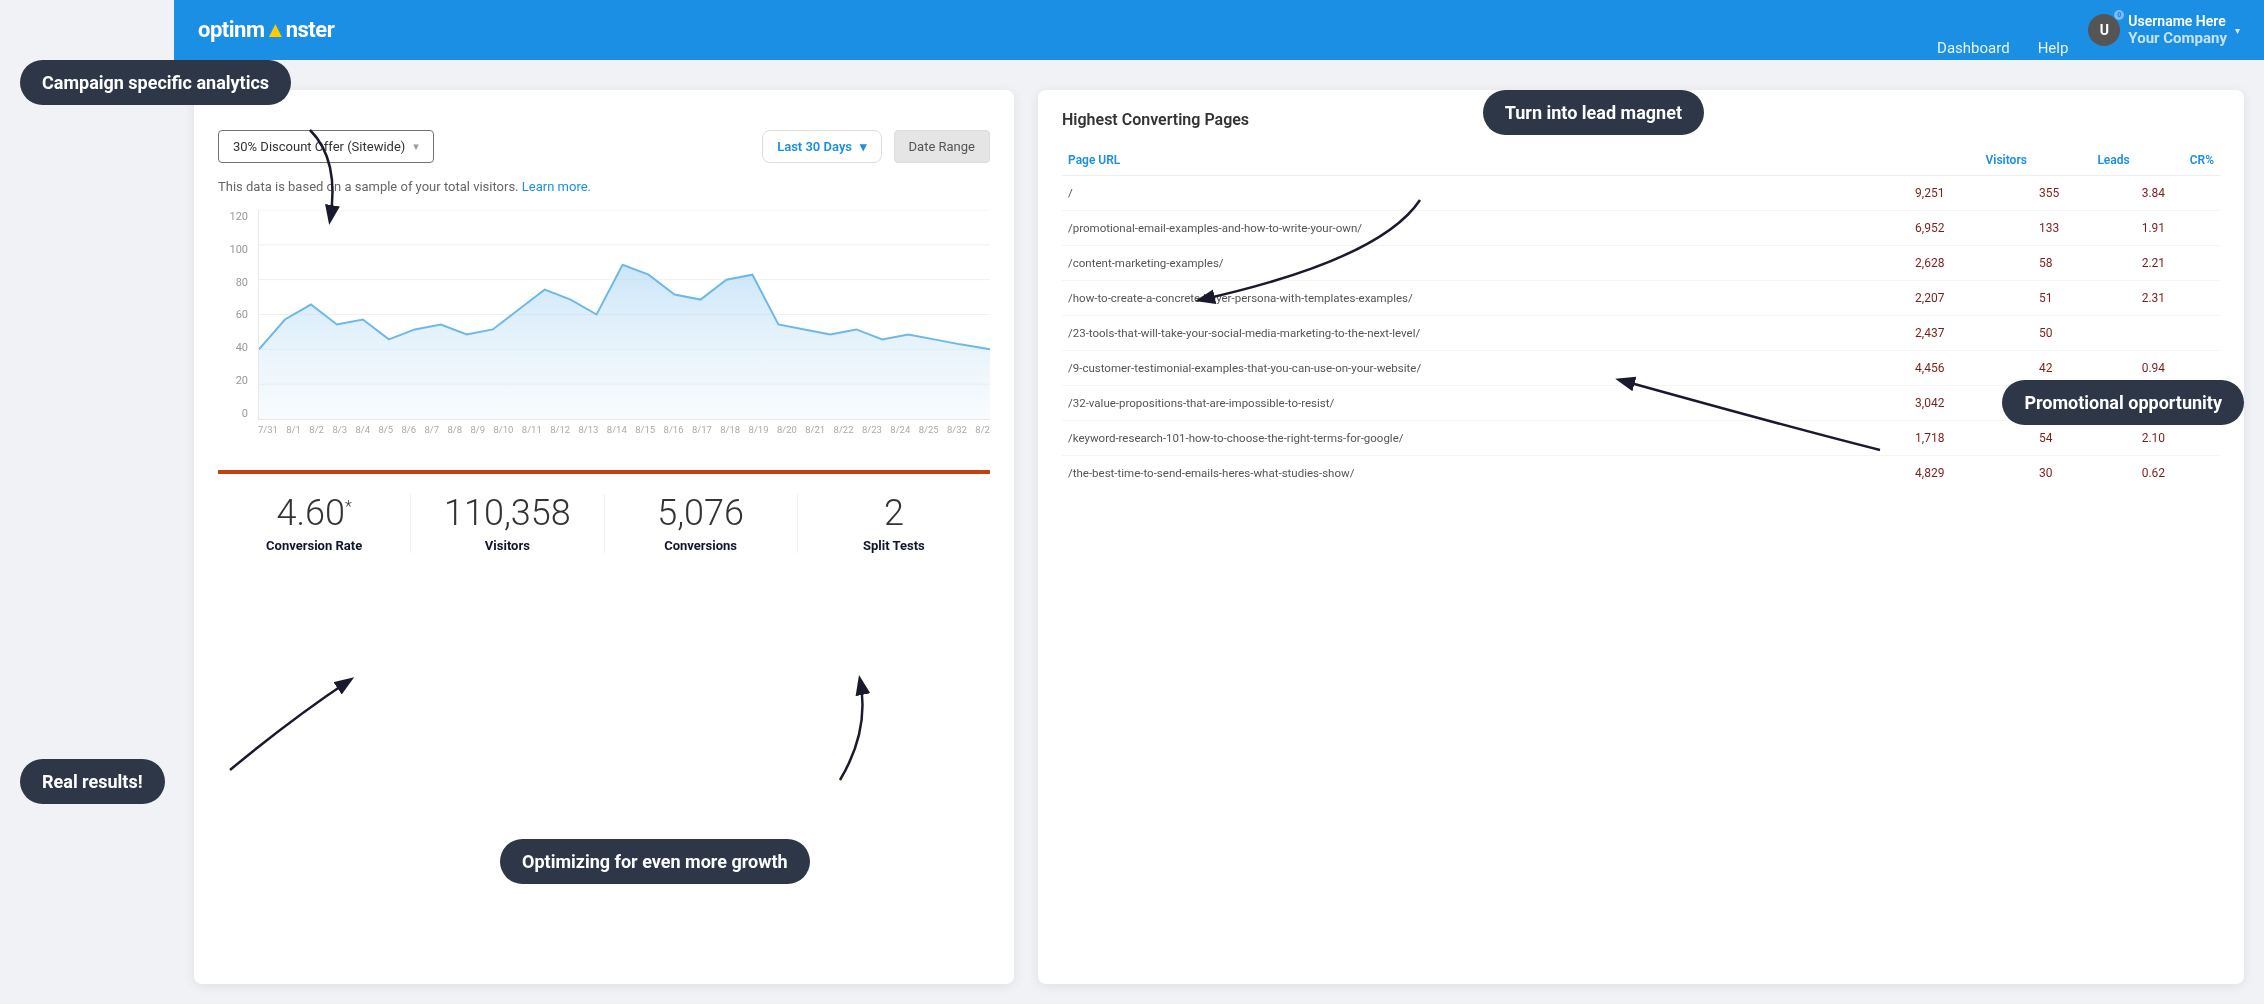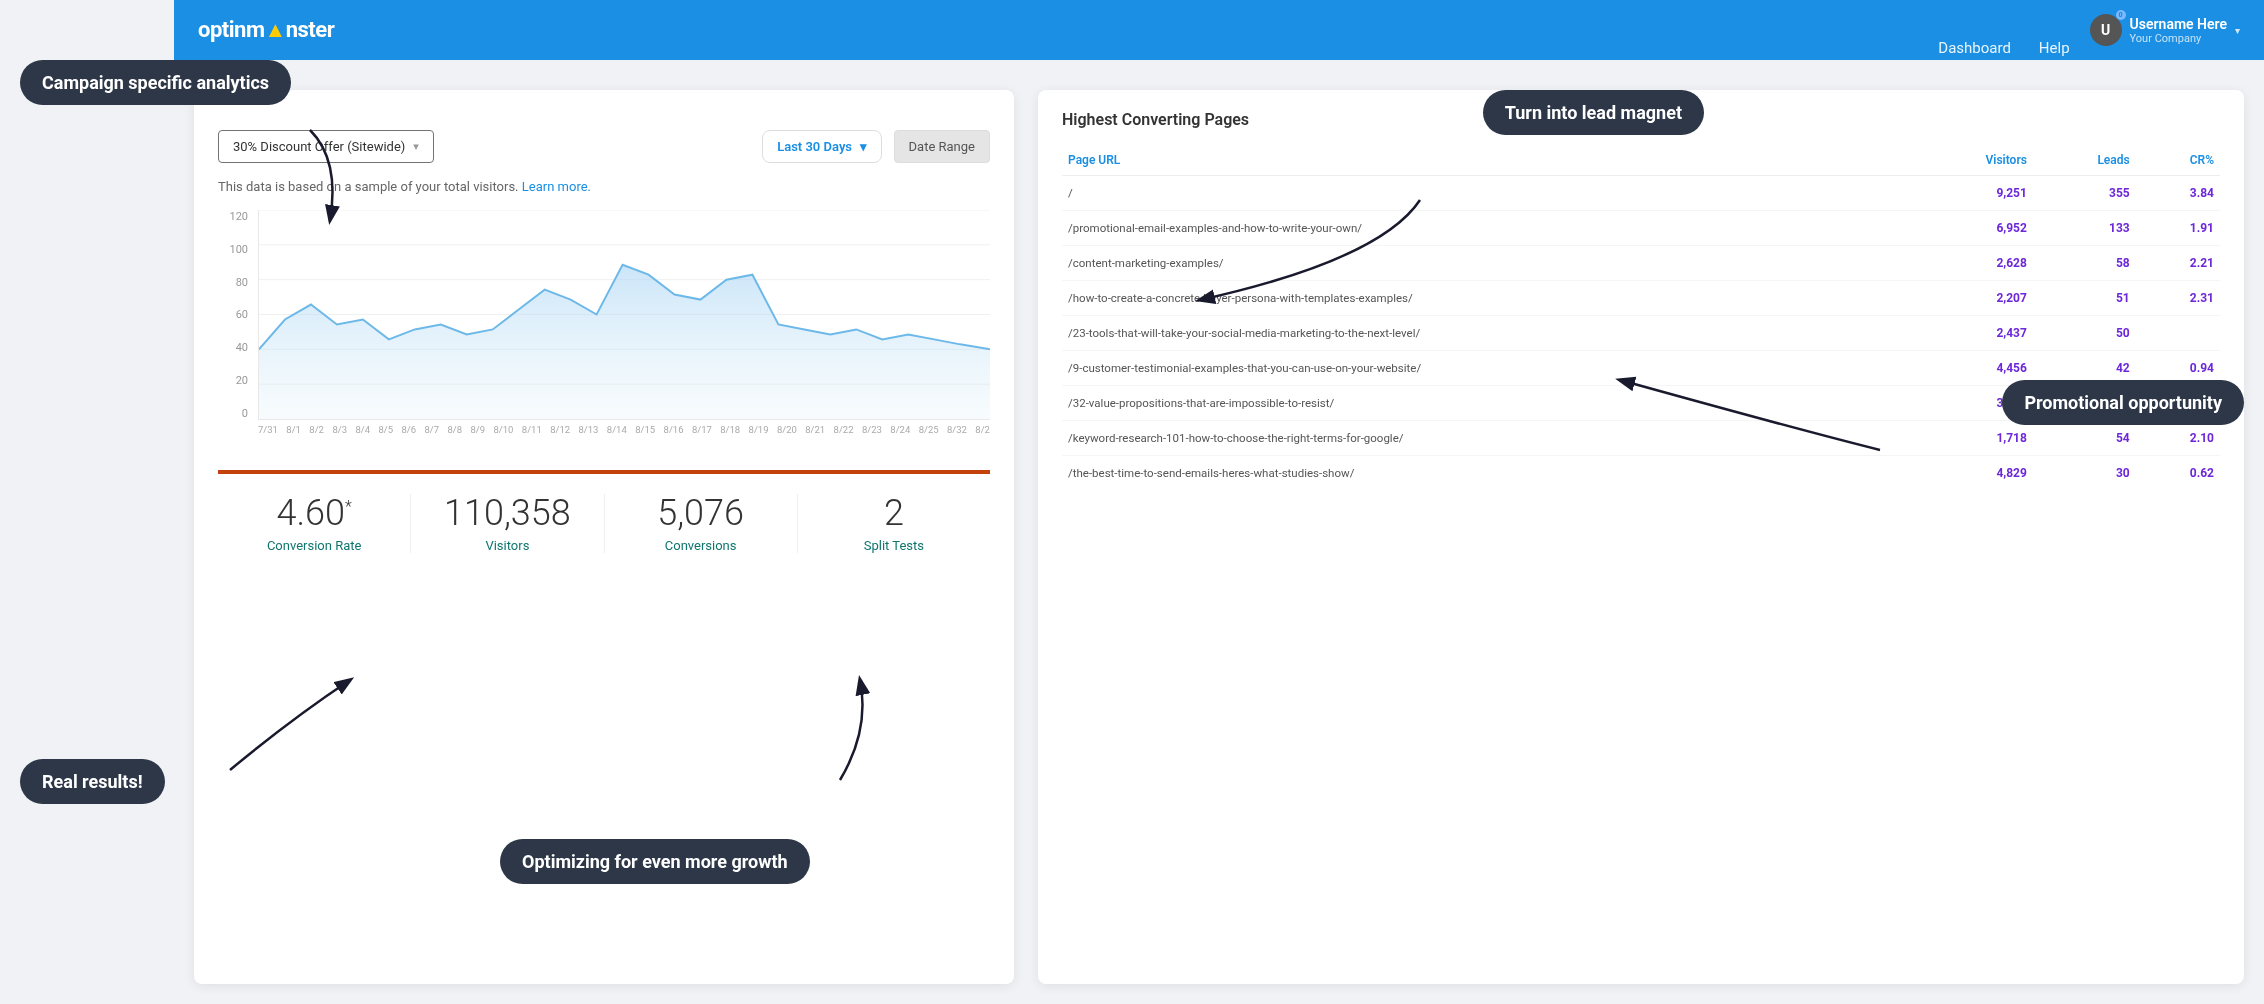--- a/index.html
+++ b/index.html
@@ -62,21 +62,21 @@
       top: -4px; right: -4px;
       width: 10px; height: 10px;
       background: #7cb9ff;
       border-radius: 50%;
       font-size: 7px;
       display: flex; align-items: center; justify-content: center;
       color: #1a8fe3;
       font-weight: 900;
     }
     .user-name { font-size: 14px; font-weight: 600; }
-    .user-company { font-size: 11px; opacity: 0.75; }
+    .user-company { font-size: 15px; opacity: 0.75; font-weight: bold; }
     .chevron-down { font-size: 10px; opacity: 0.8; }
 
     
     .content-area {
       position: absolute;
       top: 70px;
       left: 174px;
       right: 0;
       bottom: 0;
       padding: 20px;
@@ -209,23 +209,24 @@
     .stat-value {
       font-size: 36px;
       font-weight: 300;
       color: #333;
       display: block;
       line-height: 1.1;
     }
     .stat-value sup { font-size: 16px; }
     .stat-label {
       font-size: 13px;
-      color: #0f766e;
+      color: #0f172a;
       margin-top: 4px;
       display: block;
+      font-weight: bold;
     }
 
     
     .table-panel {
       background: white;
       border-radius: 8px;
       box-shadow: 0 2px 12px rgba(0,0,0,0.08);
       flex: 1;
       padding: 20px 24px;
       overflow: hidden;
@@ -248,21 +249,21 @@
       padding: 8px 6px;
       border-bottom: 1px solid #eee;
     }
     .conv-table th.right { text-align: right; }
     .conv-table td {
       font-size: 12px;
       color: #555;
       padding: 10px 6px;
       border-bottom: 1px solid #f5f5f5;
     }
-    .conv-table td.right { text-align: right; color: #6d28d9; font-weight: 700; }
+    .conv-table td.right { text-align: left; color: #7f1d1d; font-weight: 400; }
     .conv-table td.url { color: #555; font-size: 11.5px; }
     .conv-table tr:last-child td { border-bottom: none; }
 
     
     .callout {
       position: absolute;
       background: #2d3748;
       color: white;
       border-radius: 28px;
       padding: 12px 22px;

